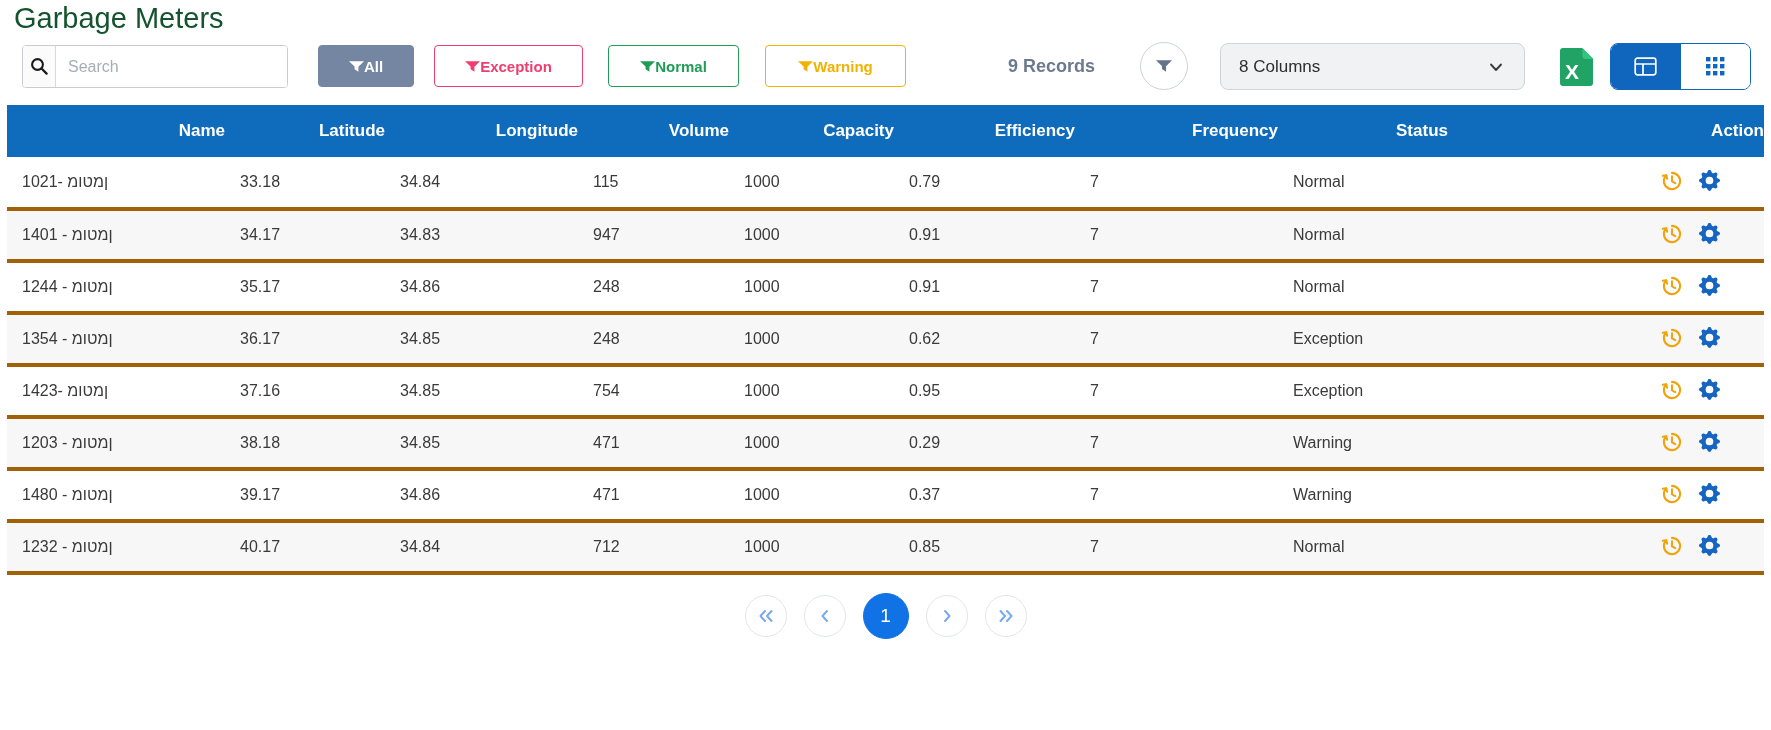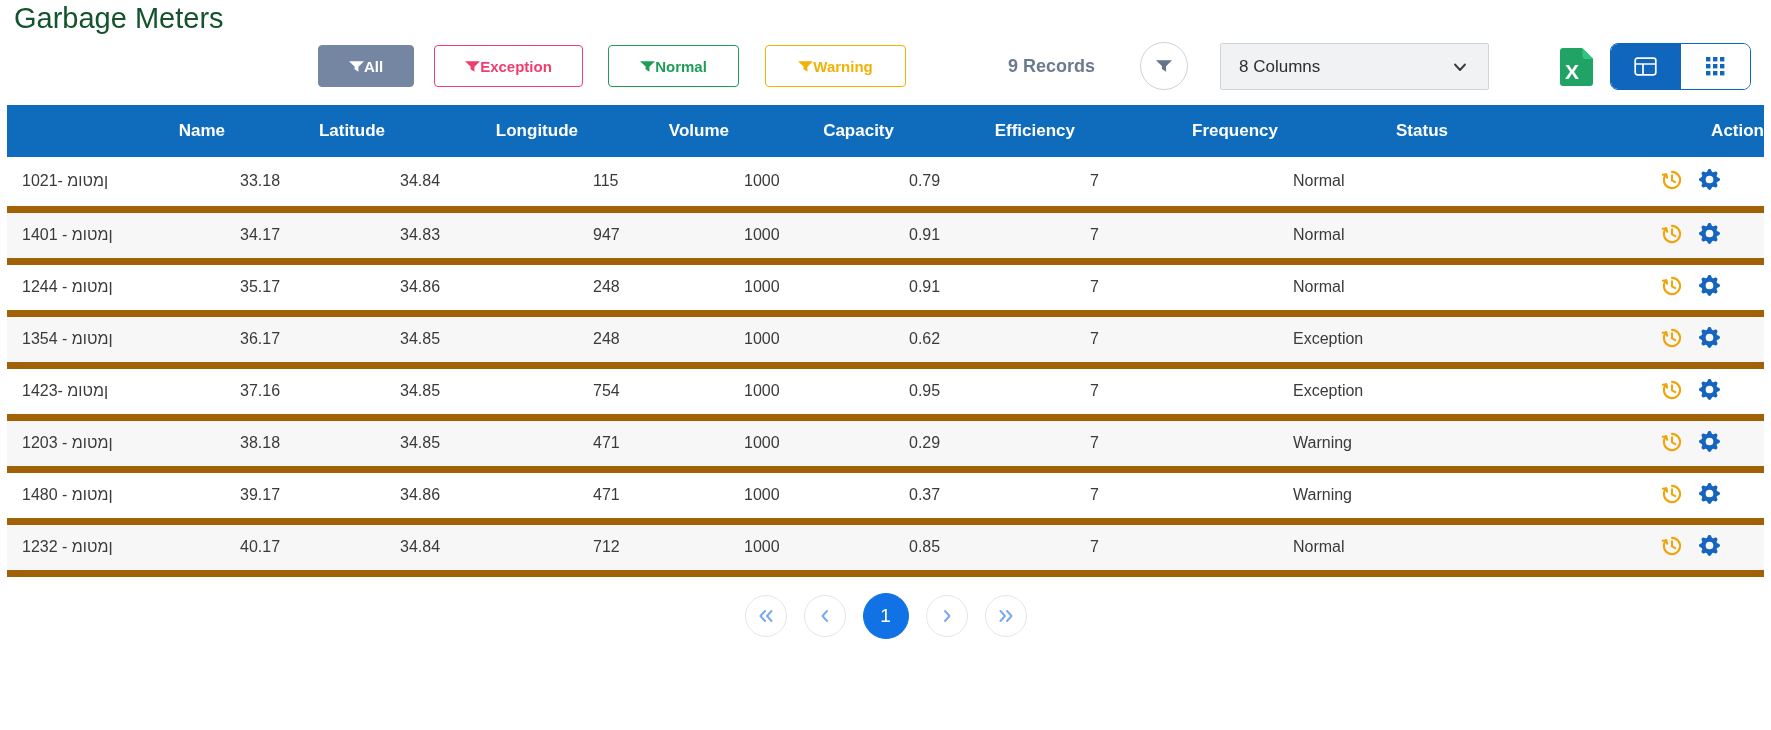--- a/index.html
+++ b/index.html
@@ -26,37 +26,37 @@
   .btn-all       { left:318px; width:96px;  background:#7586a2; color:#fff; border-color:#7586a2; }
   .btn-exception { left:434px; width:149px; background:#fff; color:#ee3e6f; border-color:#ee3e6f; }
   .btn-normal    { left:608px; width:131px; background:#fff; color:#1f9d57; border-color:#1f9d57; }
   .btn-warning   { left:765px; width:141px; background:#fff; color:#f2b105; border-color:#f2b105; }
 
   .records { position:absolute; left:1008px; top:3px; height:42px; line-height:42px;
              font-size:18px; font-weight:700; color:#6b7a90; }
   .filter-circle { position:absolute; left:1140px; top:0; width:48px; height:48px; border-radius:50%;
                    border:1px solid #ccd3dc; background:#fff; display:flex; align-items:center; justify-content:center;
                    cursor:pointer; }
-  .columns-select { position:absolute; left:1220px; top:1px; width:269px; height:47px; background:#f1f2f3;
-                    border:1px solid #cfd4d9; border-radius:2px; display:flex; align-items:center;
+  .columns-select { position:absolute; left:1220px; top:1px; width:305px; height:47px; background:#f1f2f3;
+                    border:1px solid #cfd4d9; border-radius:8px; display:flex; align-items:center;
                     padding:0 18px; font-size:17px; color:#2e2e2e; cursor:pointer; }
   .columns-select .sel-label { flex:1; }
   .excel-btn { position:absolute; left:1556px; top:3px; width:40px; height:44px; cursor:pointer; background:none; border:none; }
   .view-toggle { position:absolute; left:1610px; top:1px; width:141px; height:47px; display:flex;
                  border:1px solid #1065bd; border-radius:8px; overflow:hidden; background:#fff; }
   .view-toggle .vt-btn { flex:1; display:flex; align-items:center; justify-content:center; cursor:pointer; background:#fff; border:none; }
   .view-toggle .vt-btn.active { background:#1065bd; }
 
   
   .grid { position:absolute; left:7px; top:105px; width:1757px; }
   table { width:100%; border-collapse:collapse; table-layout:fixed; }
   thead th { background:#0f6cbd; color:#fff; text-align:right; font-size:17px; font-weight:700;
              height:52px; padding:0 0 0 15px; }
   tbody td { height:52px; font-size:16px; color:#3a3a3a; padding:0 0 0 15px; }
-  tbody tr { border-bottom:7px solid #a16207; }
+  tbody tr { border-bottom:4px solid #a16207; }
   tbody tr:nth-child(even) { background:#f7f7f8; }
   td.name-cell { direction:ltr; unicode-bidi:bidi-override; }
   td.action-cell, col.c-action ~ * {}
   td.action-cell { text-align:right; padding-right:44px; }
   .icon-btn { background:none; border:none; cursor:pointer; padding:0; margin-left:11px; vertical-align:middle; }
 
   
   .pagination { position:absolute; left:0; top:593px; width:100%; display:flex; justify-content:center;
                 align-items:center; gap:17px; }
   .page-btn { width:42px; height:42px; border-radius:50%; border:1px solid #e2e6ea; background:#fff;
@@ -66,20 +66,29 @@
 </style>
 </head>
 <body>
 
 <div class="app">
 
   <div class="page-title">Garbage Meters</div>
 
   <div class="toolbar">
 
+    <div class="search-group">
+      <span class="search-addon">
+        <svg width="19" height="19" viewBox="0 0 19 19" fill="none">
+          <circle cx="7.5" cy="7.5" r="5.4" stroke="#1b1b1b" stroke-width="2.1"></circle>
+          <line x1="11.8" y1="11.8" x2="16.6" y2="16.6" stroke="#1b1b1b" stroke-width="2.3" stroke-linecap="round"></line>
+        </svg>
+      </span>
+      <input class="search-input" placeholder="Search" style="">
+    </div>
 
     <button class="btn btn-all">
       <svg width="15" height="11" viewBox="0 0 14 10" fill="#ffffff">
         <path d="M0 0 h14 l-5.2 5.2 v4.8 l-3.6 -2.4 v-2.6 z"></path>
       </svg>
       <span>All</span>
     </button>
 
     <button class="btn btn-exception">
       <svg width="15" height="11" viewBox="0 0 14 10" fill="#ee3e6f">

